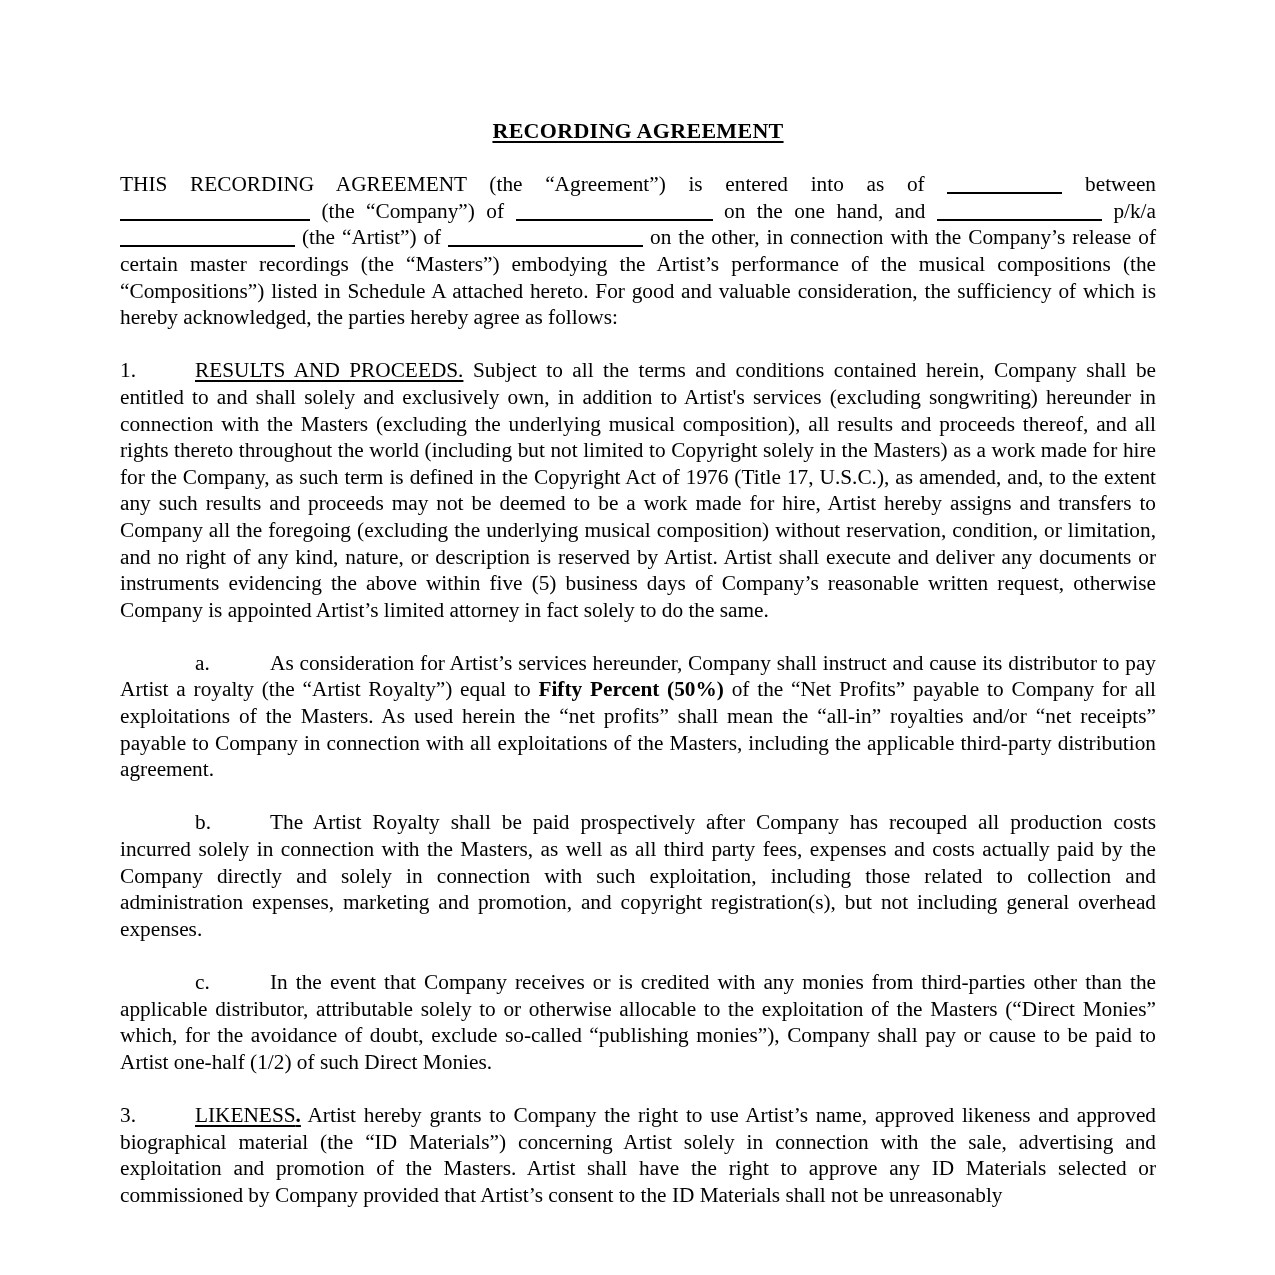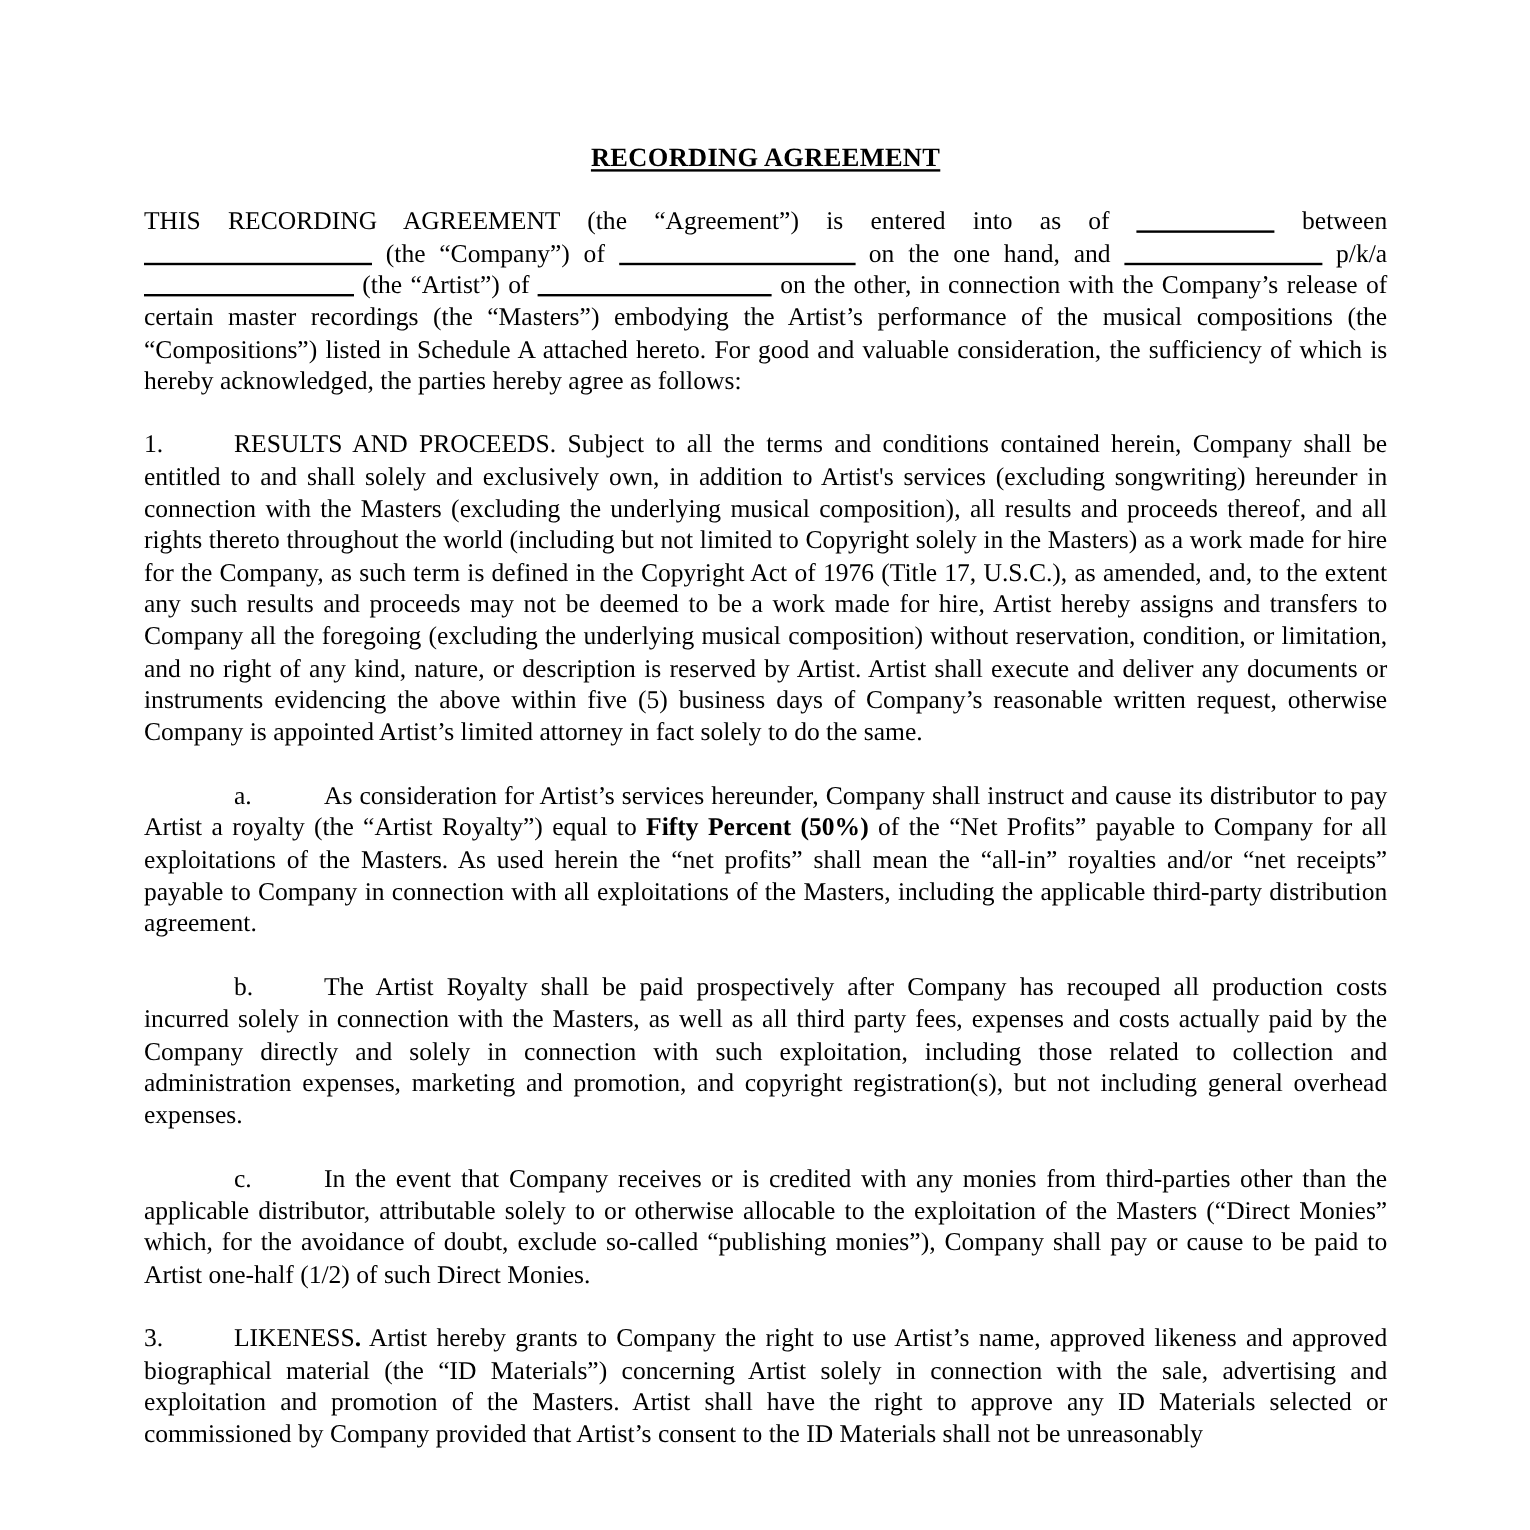--- a/index.html
+++ b/index.html
@@ -30,21 +30,21 @@
     letter-spacing: 0.3px;
     margin-bottom: 26.6px;
     line-height: 26.6px;
   }
   .para {
     text-align: justify;
     margin-bottom: 26.6px;
   }
   .para.sub { text-indent: 75px; }
   .marker { display: inline-block; width: 75px; text-indent: 0; }
-  .u { text-underline-offset: 3px; }
+  .u { text-decoration: underline; text-underline-offset: 3px; }
   .b { font-weight: bold; }
   .blank {
     display: inline-block;
     height: 0.9em;
     border-bottom: 2px solid #000000;
     position: relative;
     top: 3px;
   }
 </style>
 </head>

